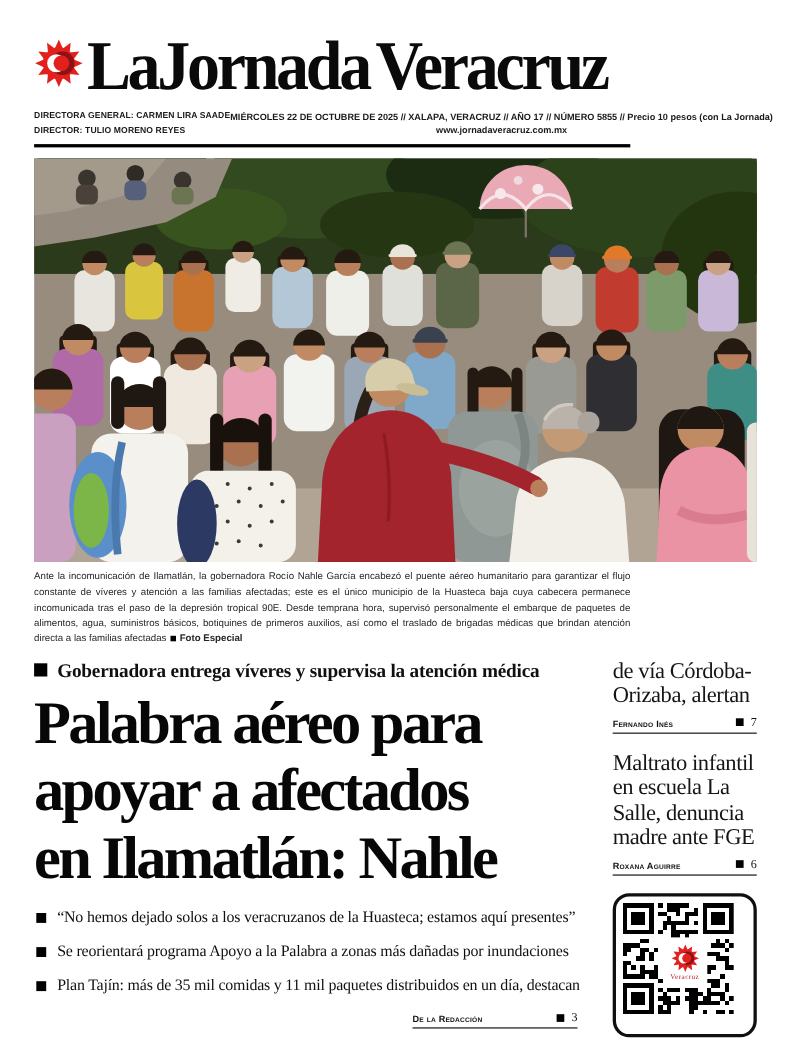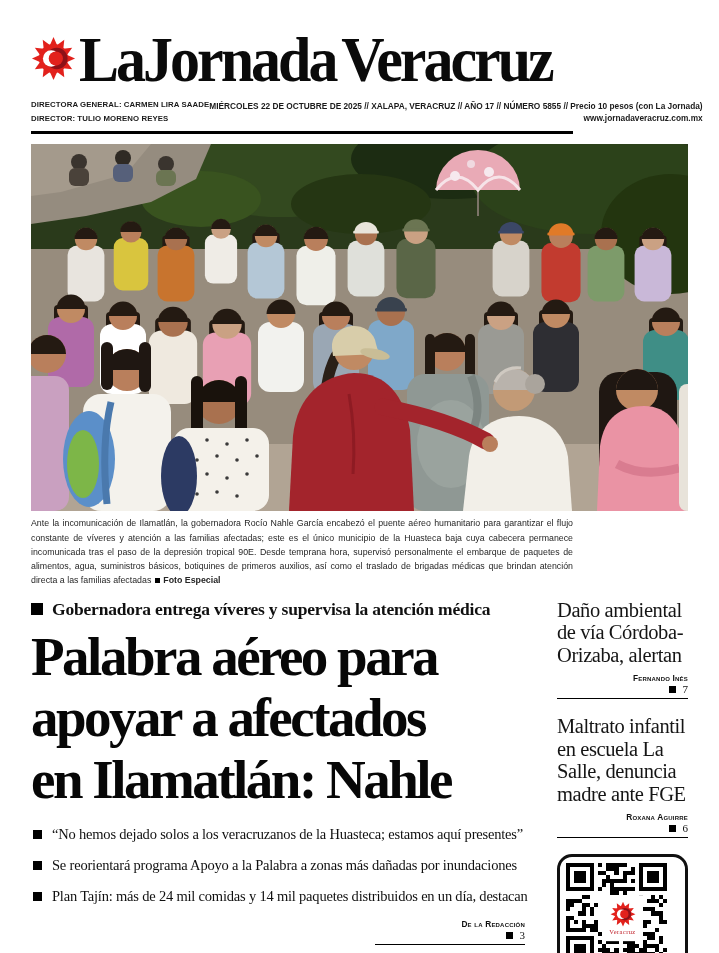--- a/index.html
+++ b/index.html
@@ -10,21 +10,21 @@
 
   
   .masthead{padding-top:30px;}
   .mast-row{display:flex;align-items:center;}
   .sun-logo{flex:none;margin-right:3px;}
   .mast-title{font-size:60px;font-weight:bold;letter-spacing:-3px;word-spacing:-5px;
               line-height:1;white-space:nowrap;color:#0a0a0a;transform:scaleY(1.06);transform-origin:left center;}
   .info-row{display:flex;align-items:flex-end;margin-top:8px;}
   .directors{font-family:"Liberation Sans",sans-serif;font-weight:bold;font-size:7.8px;
              line-height:1.75;letter-spacing:.1px;white-space:nowrap;color:#1a1a1a;}
-  .dateline-block{margin-left:auto;text-align:right;font-family:"Liberation Sans",sans-serif;
+  .dateline-block{margin-left:auto;text-align:center;font-family:"Liberation Sans",sans-serif;
                   font-weight:bold;font-size:8.3px;line-height:1.55;color:#1a1a1a;}
   .dateline{white-space:nowrap;}
   .mast-rule{height:3px;background:#000;margin-top:6px;}
 
   
   .photo-wrap{margin-top:10px;}
   .photo-wrap svg{display:block;}
   .caption{margin-top:5px;font-family:"Liberation Sans",sans-serif;font-size:8.8px;
            line-height:1.62;text-align:justify;color:#262626;}
   .credit{font-weight:bold;white-space:nowrap;}
@@ -42,21 +42,21 @@
   .headline{margin-top:6px;font-size:55px;font-weight:bold;letter-spacing:-2.5px;
             line-height:1.12;color:#070707;}
   .headline div{white-space:nowrap;}
 
   .bullets{margin-top:16px;}
   .bullet-row{display:flex;margin-bottom:14px;font-size:14.5px;letter-spacing:-.2px;}
   .sq-bullet{width:9px;height:9px;margin:4px 10px 0 2px;flex:none;}
   .bullet-text{white-space:nowrap;}
 
   .byline-block{display:flex;justify-content:space-between;align-items:flex-end;
-                border-bottom:1.6px solid #000;padding-bottom:3px;flex-direction:column;}
+                border-bottom:1.6px solid #000;padding-bottom:3px;}
   .byline-name{font-family:"Liberation Sans",sans-serif;font-weight:bold;font-size:8.3px;
                font-variant:small-caps;letter-spacing:.2px;white-space:nowrap;}
   .byline-page{display:flex;align-items:center;font-size:11px;font-family:"Liberation Serif",serif;}
   .sq-page{width:7px;height:7px;margin-right:7px;}
   .lead-byline{width:150px;margin-left:auto;margin-right:6px;margin-top:8px;align-items:flex-end;}
 
   .story{margin-bottom:16px;}
   .story + .story{margin-top:2px;}
   .story-headline{font-size:20.5px;line-height:1.1;letter-spacing:-.4px;color:#151515;}
   .story-headline div{white-space:nowrap;}
@@ -355,36 +355,35 @@
           <div class="bullet-row">
             <span class="sq sq-bullet"></span>
             <span class="bullet-text">“No hemos dejado solos a los veracruzanos de la Huasteca; estamos aquí presentes”</span>
           </div>
           <div class="bullet-row">
             <span class="sq sq-bullet"></span>
             <span class="bullet-text">Se reorientará programa Apoyo a la Palabra a zonas más dañadas por inundaciones</span>
           </div>
           <div class="bullet-row">
             <span class="sq sq-bullet"></span>
-            <span class="bullet-text">Plan Tajín: más de 24 mil comidas y 14 mil paquetes distribuidos en un día, destacan</span>
+            <span class="bullet-text">Plan Tajín: más de 35 mil comidas y 11 mil paquetes distribuidos en un día, destacan</span>
           </div>
         </div>
         <div class="byline-block lead-byline">
           <span class="byline-name">De la Redacción</span>
           <span class="byline-page">
             <span class="sq sq-page"></span>
             <span>3</span>
           </span>
         </div>
       </div>
 
       <div class="right-col">
         <div class="story">
           <div class="story-headline">
-            <div>Daño ambiental</div>
             <div>de vía Córdoba-</div>
             <div>Orizaba, alertan</div>
           </div>
           <div class="byline-block">
             <span class="byline-name">Fernando Inés</span>
             <span class="byline-page">
               <span class="sq sq-page"></span>
               <span>7</span>
             </span>
           </div>

